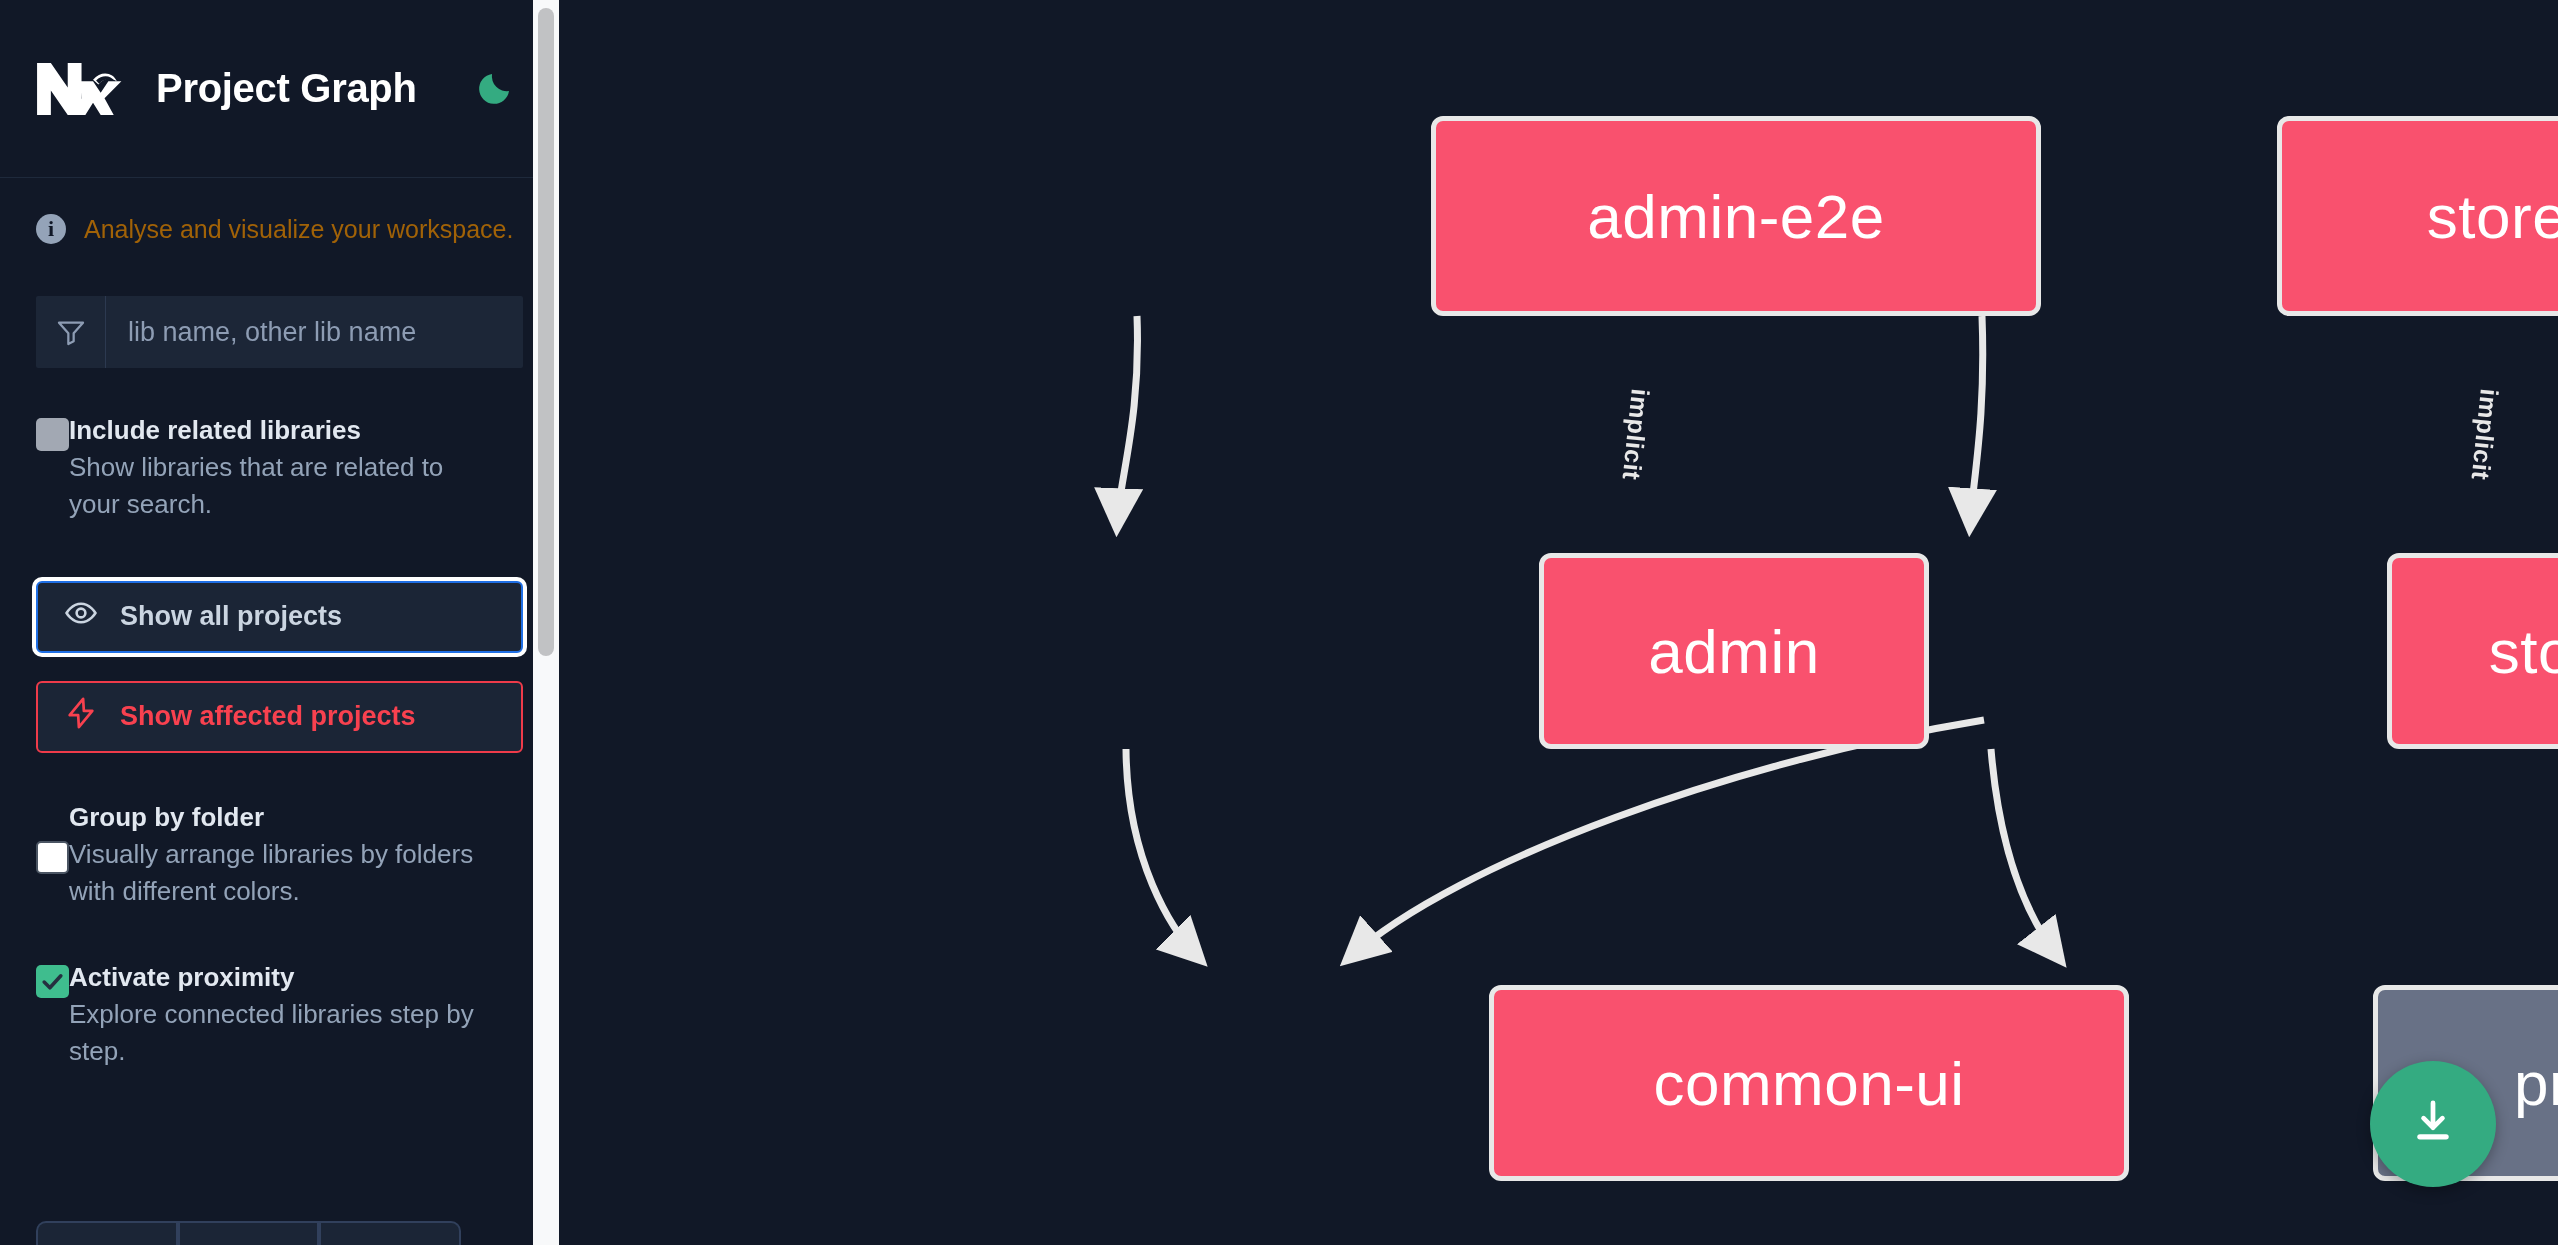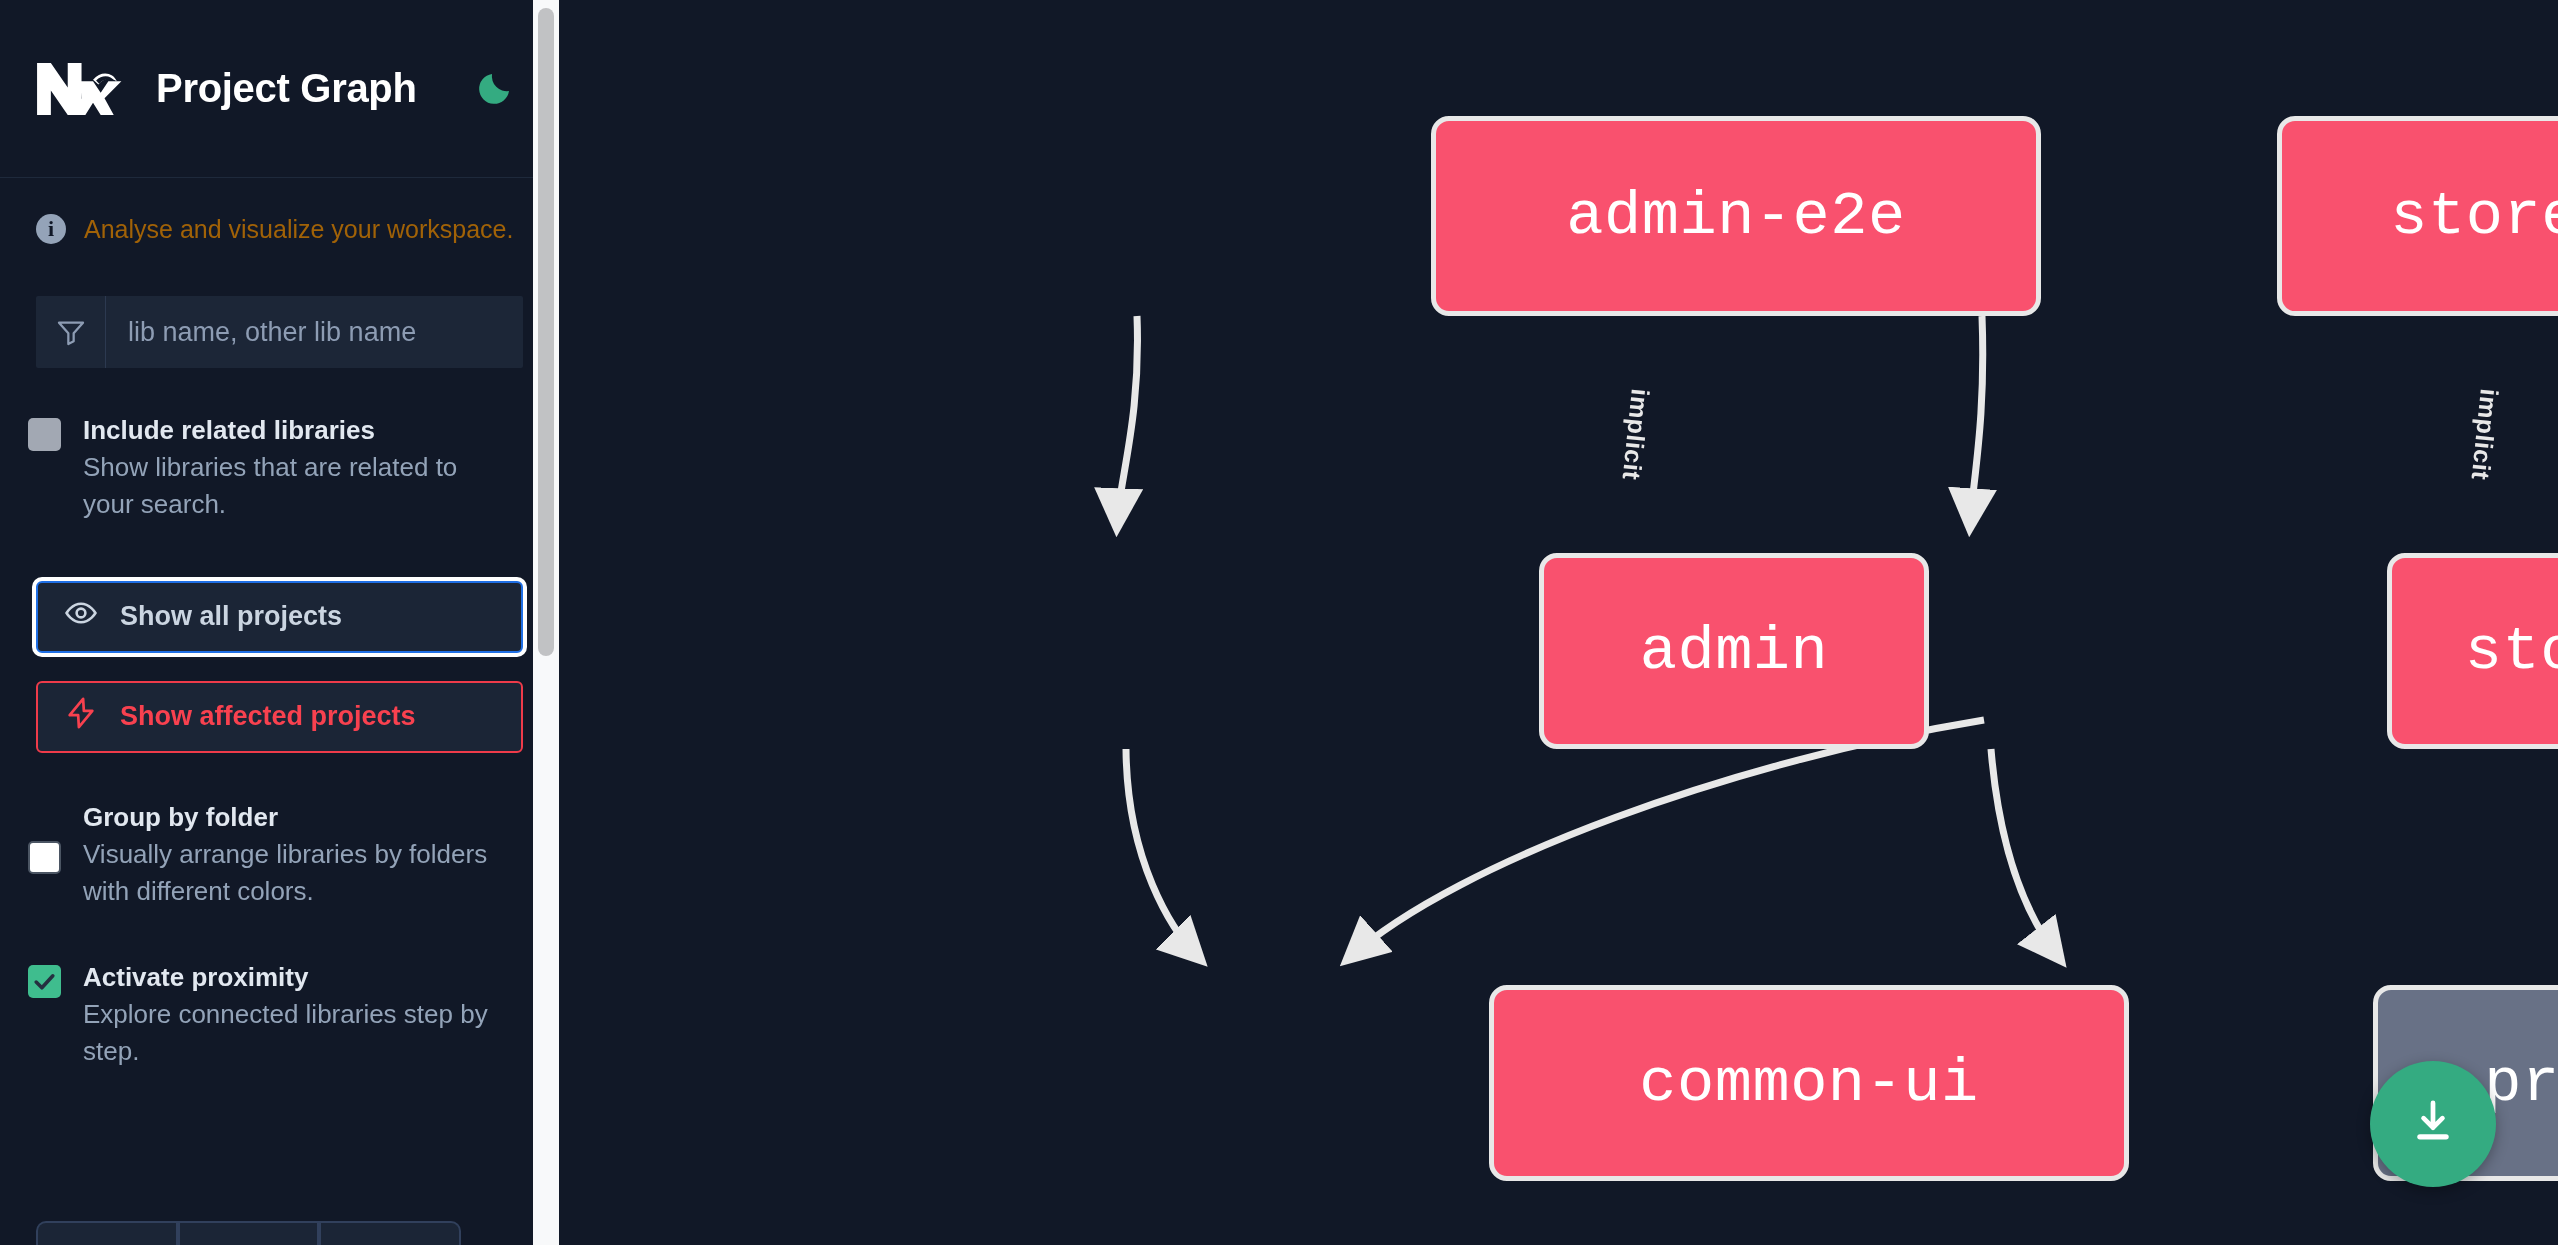--- a/index.html
+++ b/index.html
@@ -74,22 +74,22 @@
     flex: 1 1 auto; height: 72px;
     background: transparent; border: none; outline: none;
     color: #e2e8f0; font-size: 27px;
     padding: 0 22px;
     font-family: "Liberation Sans", sans-serif;
   }
   .filter-input::placeholder { color: #8d9cb3; }
 
   
   .check-row {
-    display: flex; gap: 22px;
-    padding: 0 28px;
+    display: flex; 
+    padding: 0 36px;
   }
   .check-row.r1 { margin-top: 44px; }
   .check-row.r2 { margin-top: 46px; align-items: center; }
   .check-row.r3 { margin-top: 50px; }
   .cbox {
     width: 33px; height: 33px; border-radius: 5px;
     flex: 0 0 33px; margin-top: 6px;
     display: flex; align-items: center; justify-content: center;
     cursor: pointer;
   }
@@ -151,28 +151,28 @@
   .graph {
     position: relative;
     flex: 1 1 auto; height: 1245px;
     background: #111827;
     overflow: hidden;
   }
   .graph-svg { position: absolute; inset: 0; width: 100%; height: 100%; }
 
   .node {
     position: absolute;
-    border-radius: 18px;
+    border-radius: 12px;
     border: 5px solid #e8e8e8;
     display: flex; align-items: center; justify-content: center;
     color: #ffffff;
     font-size: 62px;
     letter-spacing: 0.5px;
     cursor: pointer;
-    font-family: Liberation Mono, monospace;
+    font-family: Liberation Sans, sans-serif;
   }
   .node.pink { background: #f9516e; }
   .node.slate { background: #687186; }
 
   .edge-label {
     position: absolute;
     color: #e8e8e8;
     font-size: 25px;
     font-weight: 700;
     letter-spacing: 0.5px;

